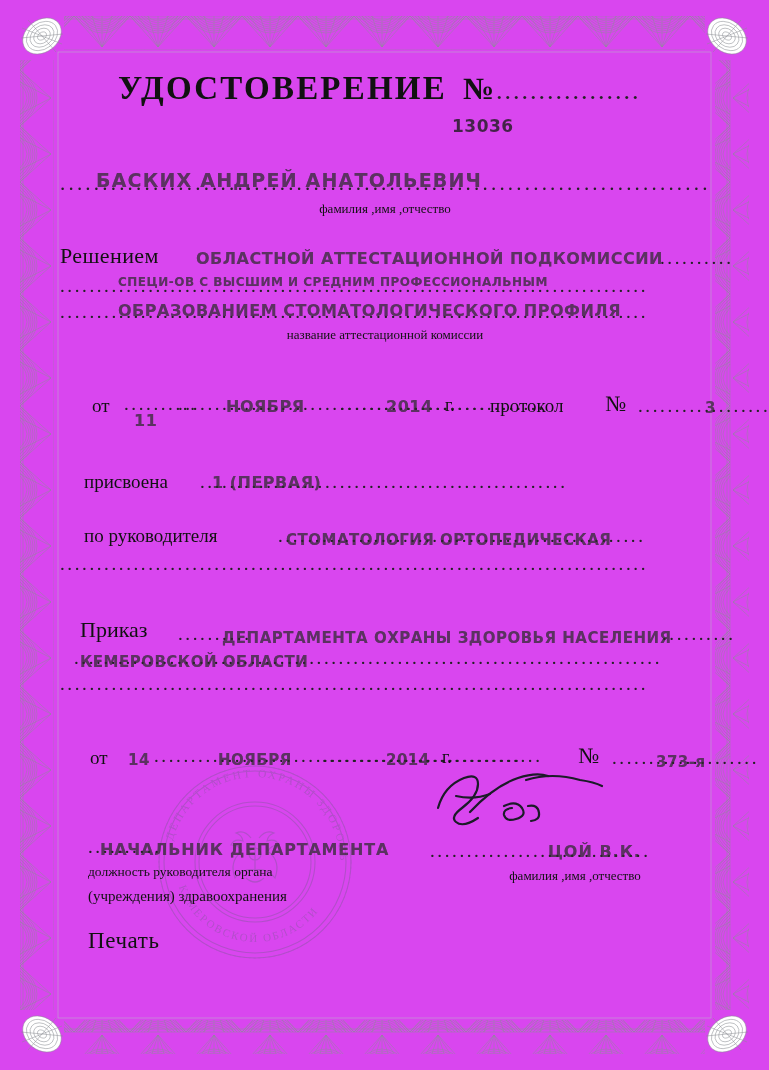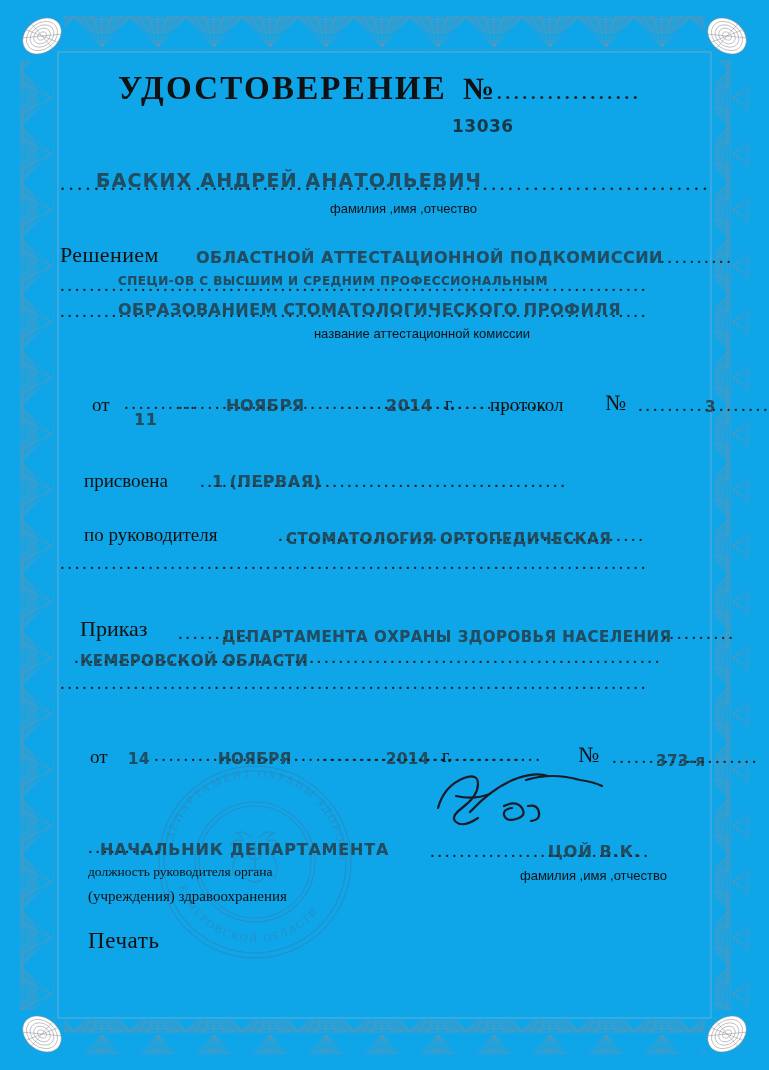--- a/index.html
+++ b/index.html
@@ -5,21 +5,21 @@
   html,body{margin:0;padding:0;background:#fff;}
   body{
     width:769px;height:1070px;
     font-family:"Liberation Serif", serif;
     color:#1a1a1a;
     overflow:hidden;
     position:relative;
   }
   .page{
     position:absolute;inset:0;
-    background:#0ea5e9;
+    background:#d946ef;
   }
 
   
   .border-frame{
     position:absolute;
     left:18px;top:14px;right:18px;bottom:14px;
     pointer-events:none;
   }
   .border-frame svg{display:block;width:100%;height:100%;}
 
@@ -42,25 +42,24 @@
     opacity:.72;
     text-shadow:0 0 .6px rgba(0,0,0,.35);
     white-space:nowrap;
   }
   .dots{
     color:#222;
     letter-spacing:1.5px;
     font-family:"Liberation Serif", serif;
   }
   .caption{
-    font-family:Liberation Sans, sans-serif;
+    font-family:Liberation Serif, serif;
     font-size:13px;
     color:#111;
     text-align:center;
-    padding-left:37px;
   }
 
   
   .title-row{
     display:flex;align-items:baseline;
     margin-left:58px;
   }
   .title{
     font-family:"Liberation Serif", serif;
     font-size:33px;

